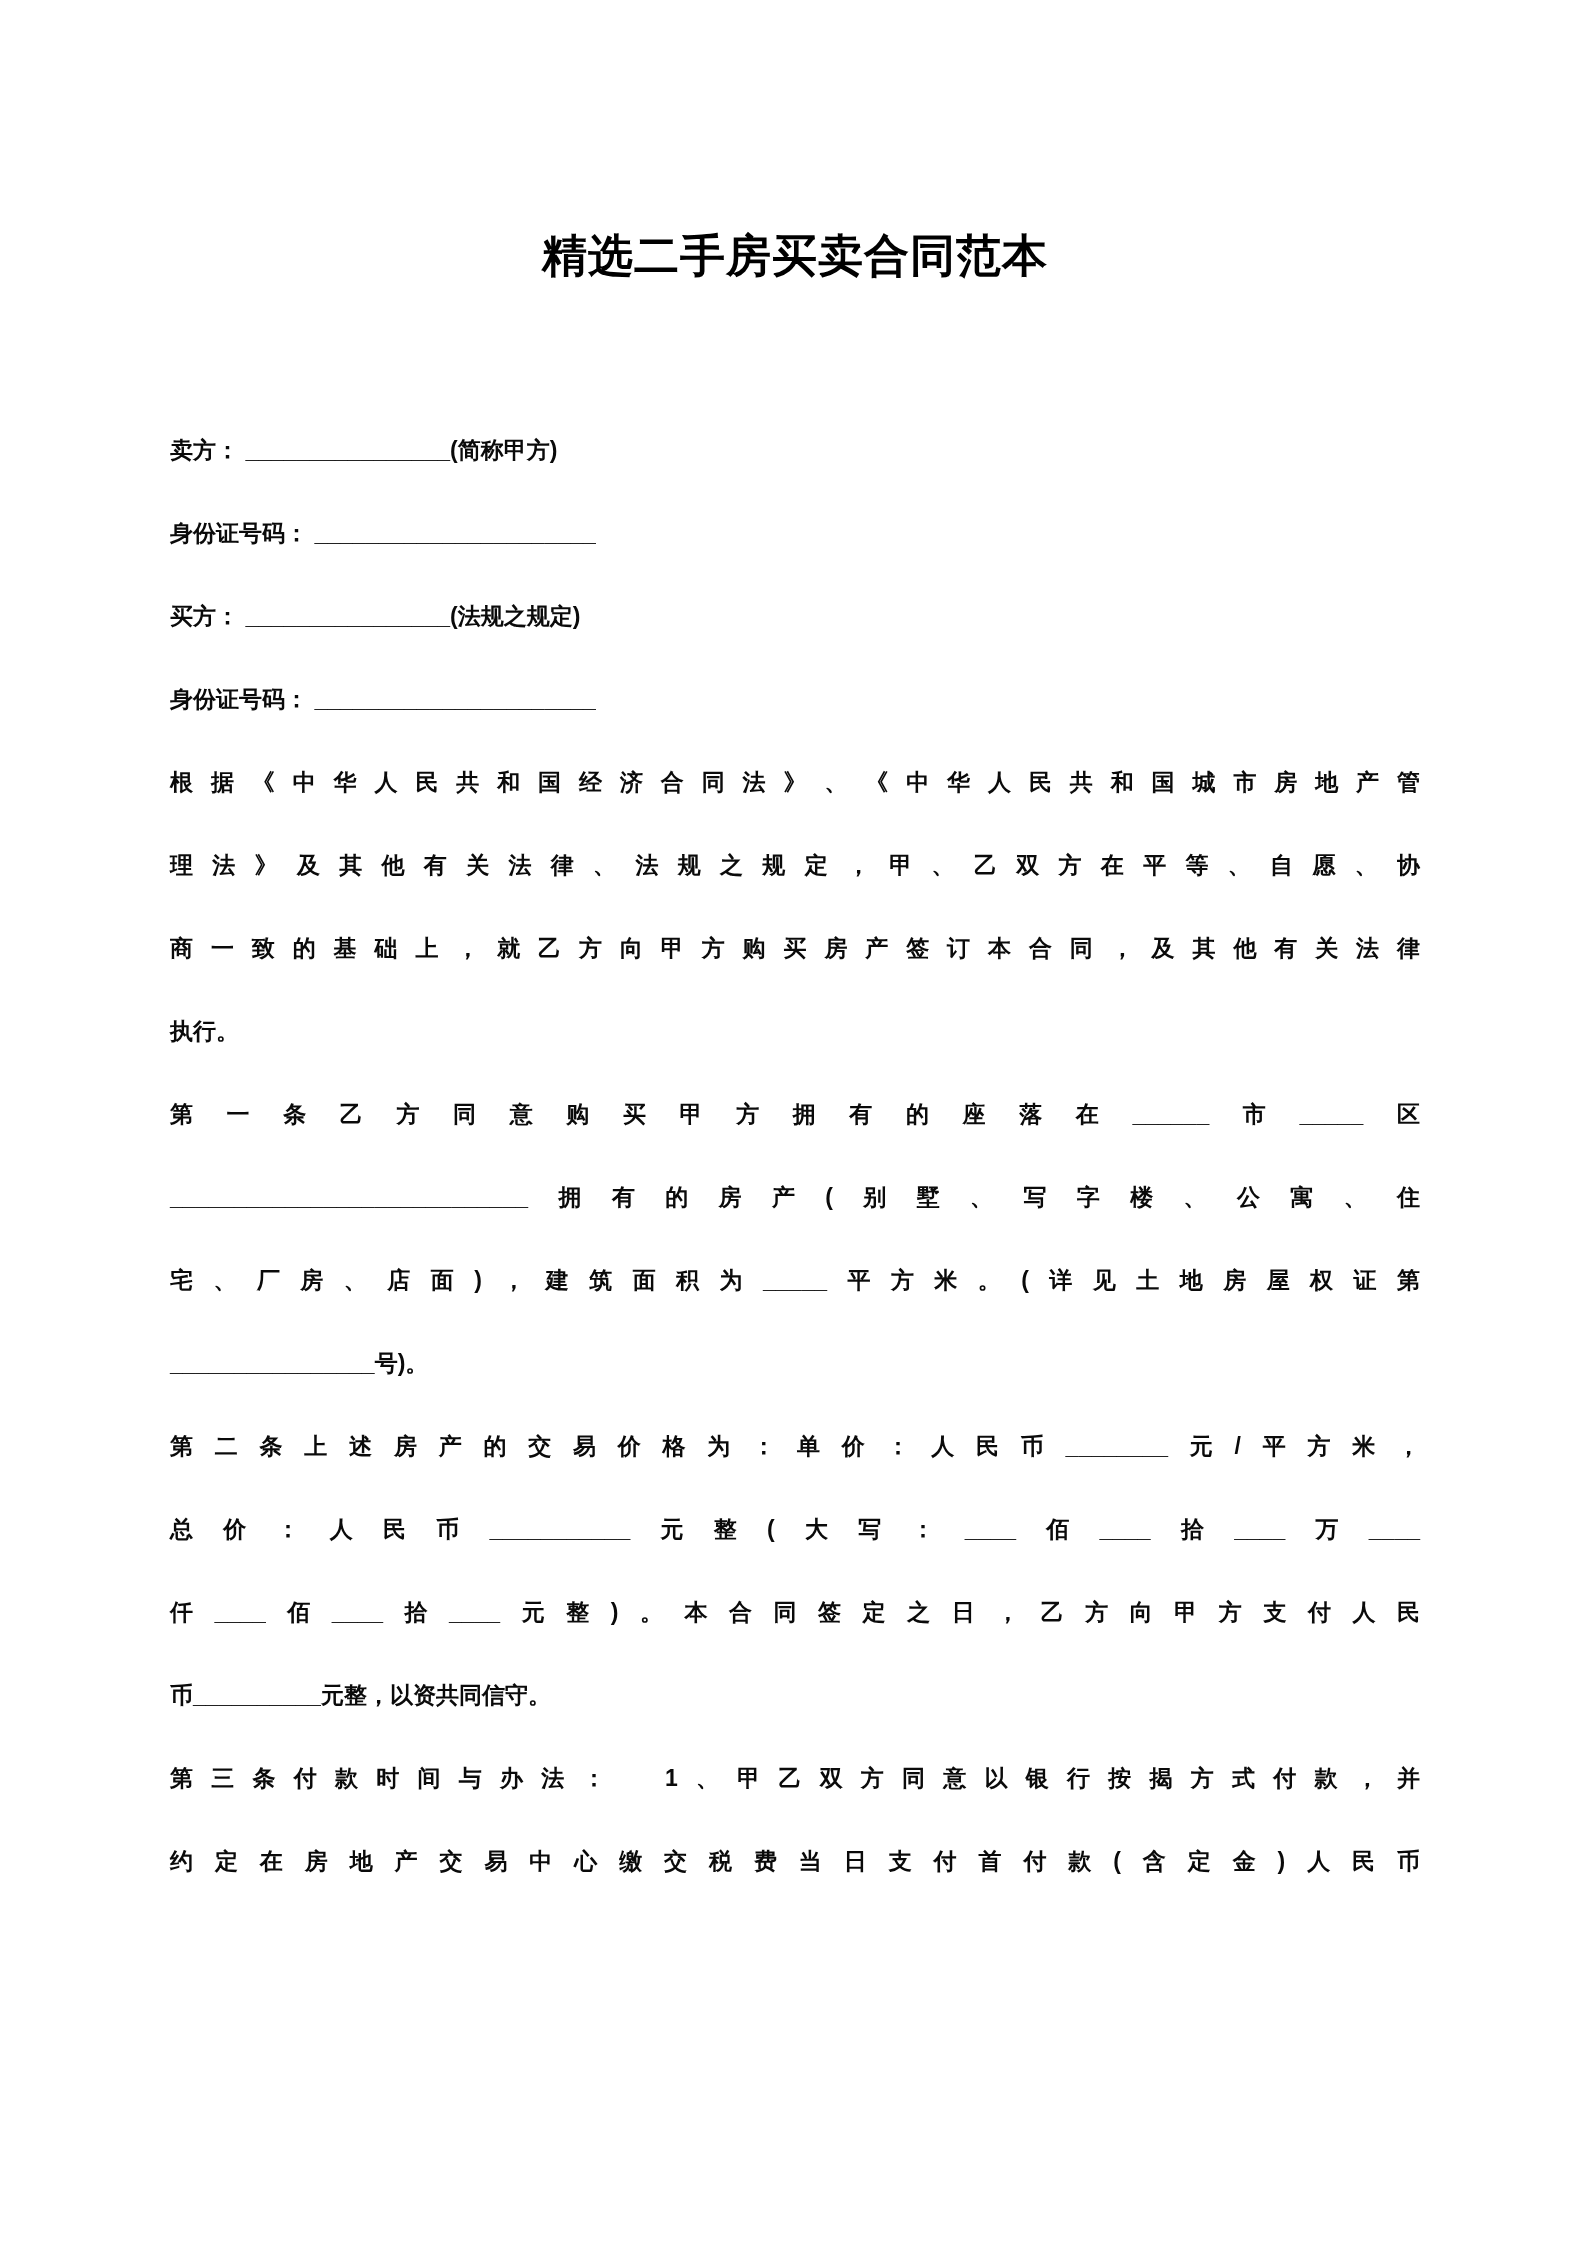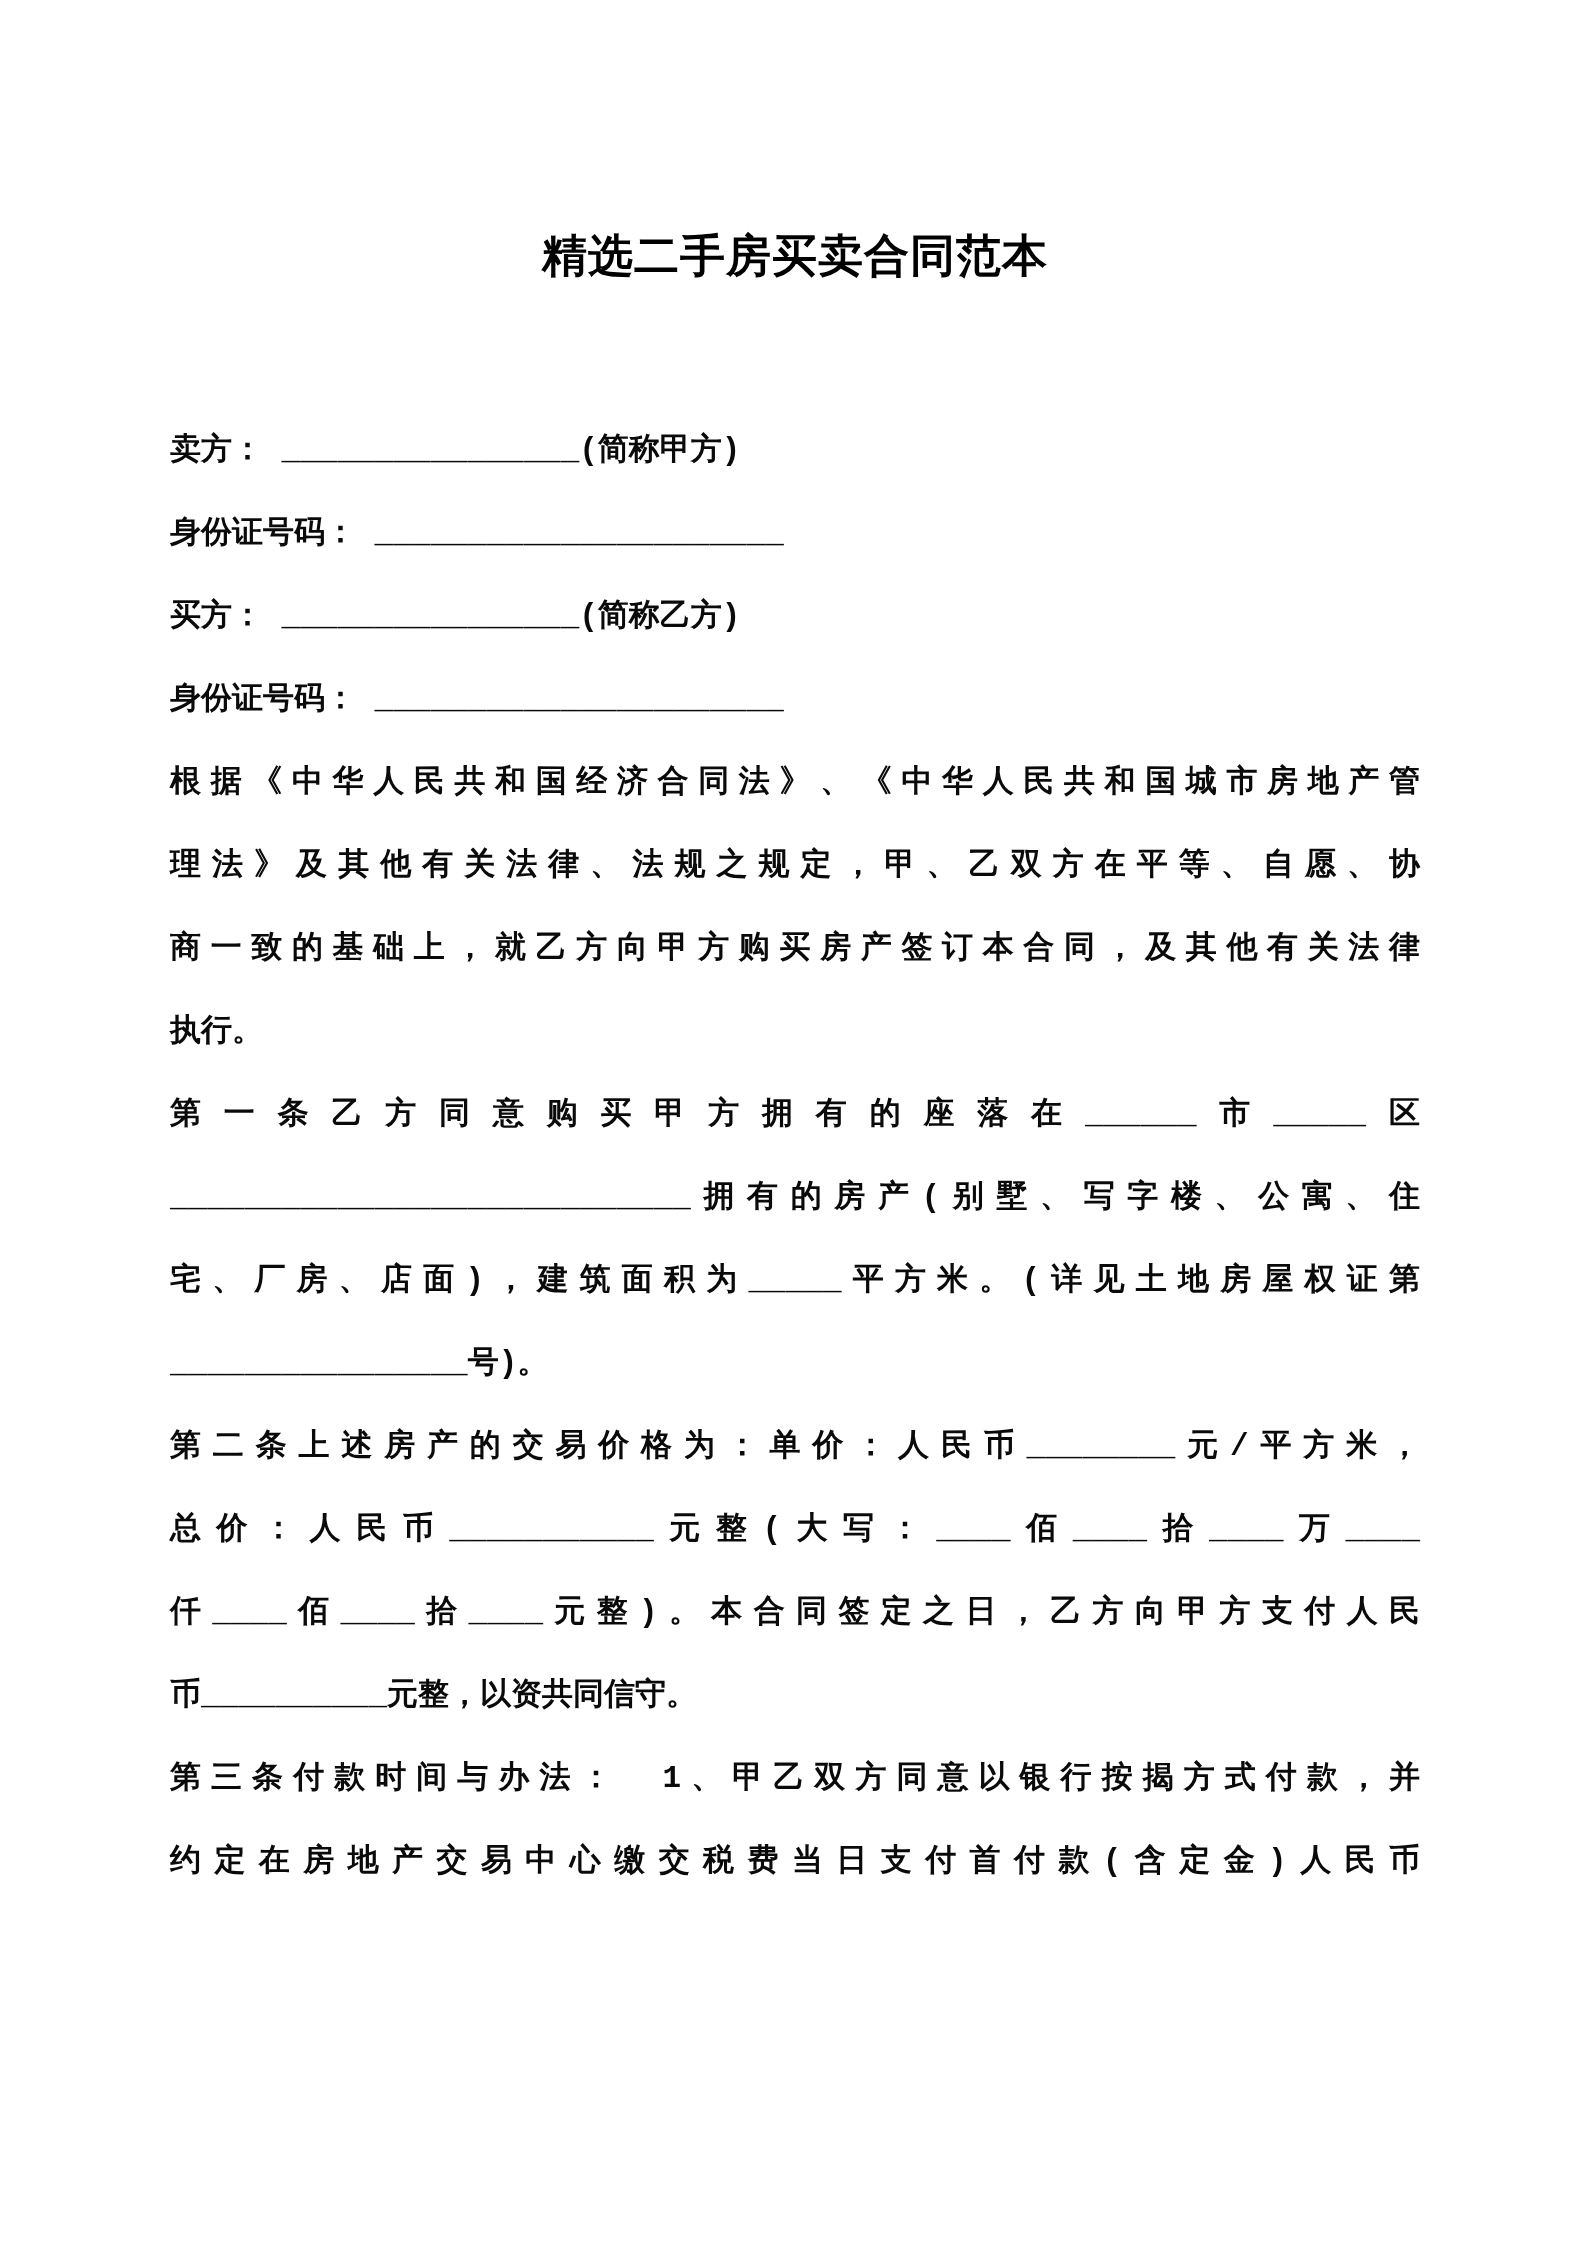--- a/index.html
+++ b/index.html
@@ -22,22 +22,21 @@
   }
   .doc-title {
     font-size: 45px;
     line-height: 50px;
     text-align: center;
     letter-spacing: 1px;
     margin: 0 0 128px 0;
     color: #000000;
   }
   .body-lines {
-    font-size: 31px;
-    font-family: Liberation Mono, monospace;
+    font-size: 23px;
   }
   .line {
     line-height: 83px;
     white-space: normal;
     color: #0a0a0a;
   }
   
   .line.just {
     text-align: justify;
     text-align-last: justify;
@@ -47,21 +46,21 @@
 </head>
 <body>
 
 <div class="page">
 
   <h1 class="doc-title">精选二手房买卖合同范本</h1>
 
   <div class="body-lines">
     <div class="line">卖方： ________________(简称甲方)</div>
     <div class="line">身份证号码： ______________________</div>
-    <div class="line">买方： ________________(简称乙方)</div>
+    <div class="line">买方： ________________(法规之规定)</div>
     <div class="line">身份证号码： ______________________</div>
 
     <div class="line just">根据《中华人民共和国经济合同法》、《中华人民共和国城市房地产管</div>
     <div class="line just">理法》及其他有关法律、法规之规定，甲、乙双方在平等、自愿、协</div>
     <div class="line just">商一致的基础上，就乙方向甲方购买房产签订本合同，及其他有关法律</div>
     <div class="line">执行。</div>
 
     <div class="line just">第一条乙方同意购买甲方拥有的座落在______市_____区</div>
     <div class="line just">____________________________拥有的房产(别墅、写字楼、公寓、住</div>
     <div class="line just">宅、厂房、店面)，建筑面积为_____平方米。(详见土地房屋权证第</div>

